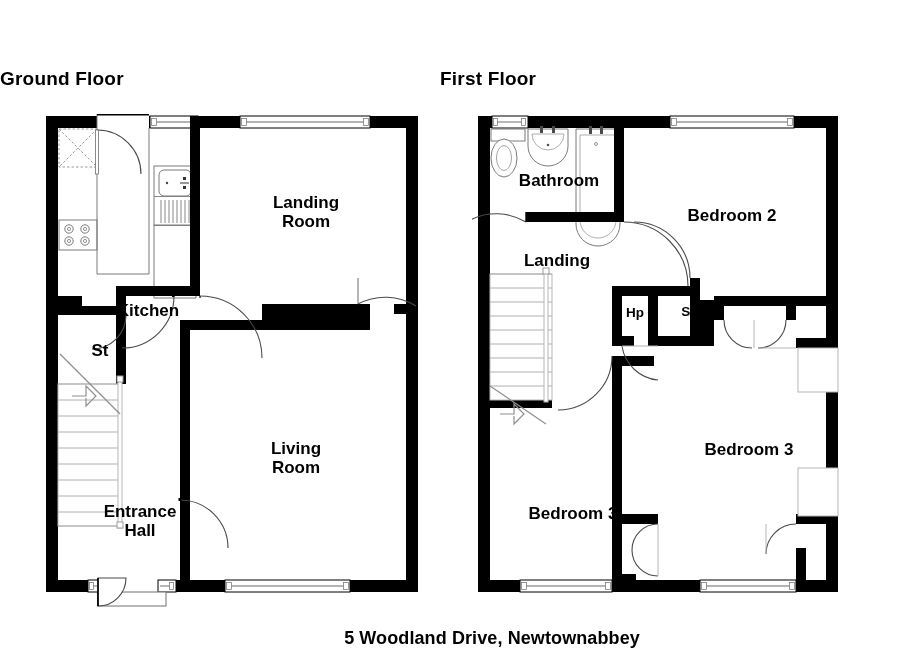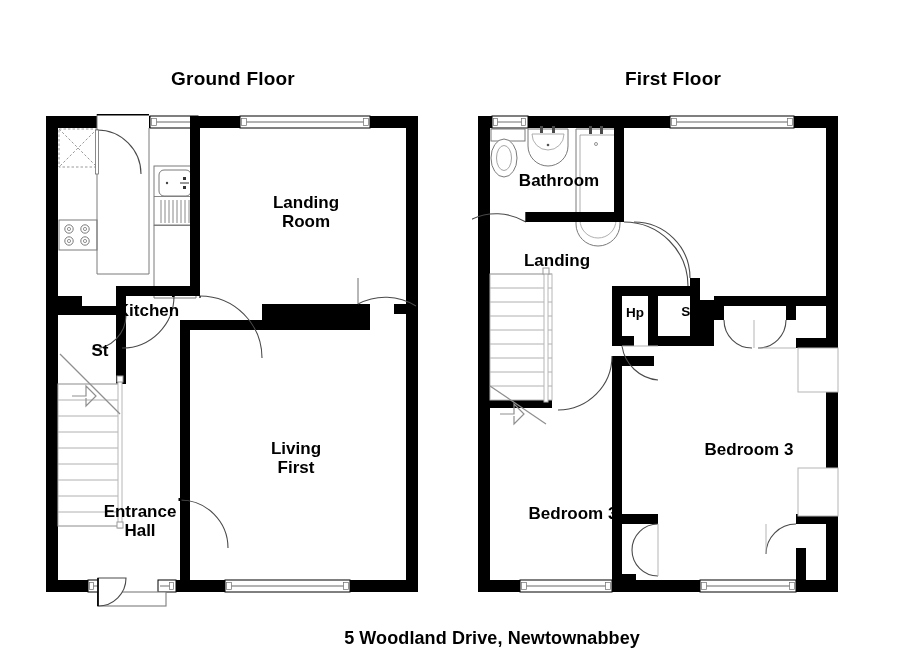--- a/index.html
+++ b/index.html
@@ -20,21 +20,20 @@
     position: relative;
     width: 900px;
     height: 654px;
     background: #ffffff;
   }
   .floor-title {
     position: absolute;
     font-size: 19px;
     font-weight: bold;
     color: #000000;
-    text-align: center;
     letter-spacing: 0.2px;
     white-space: nowrap;
   }
   #ground-title { left: 0px; top: 68px; width: 466px; }
   #first-title  { left: 440px; top: 68px; width: 466px; }
 
   #address-caption {
     position: absolute;
     left: 0;
     top: 628px;
@@ -252,21 +251,21 @@
         </g>
 
       </g>
     </svg>
 
     <div class="room-label" style="left:48px; top:193px; width:120px;">Kitchen</div>
     <div class="room-label" style="left:206px; top:85px; width:120px;">Landing
 Room</div>
     <div class="room-label" style="left:30px; top:233px; width:60px;">St</div>
     <div class="room-label" style="left:196px; top:331px; width:120px;">Living
-First</div>
+Room</div>
     <div class="room-label" style="left:20px; top:394px; width:160px;">Entrance
 Hall</div>
   </div>
 
   <div class="plan" id="first-plan" style="left:472px; top:108px;">
     <svg width="390" height="500" viewBox="0 0 390 500" xmlns="http://www.w3.org/2000/svg">
       <g>
 
         <g fill="#000000">
           <rect x="6" y="8" width="360" height="12"></rect>
@@ -414,20 +413,21 @@
         </g>
         <g fill="none" stroke="#8f8f8f" stroke-width="1.2">
           <path d="M 18 278 L 74 316"></path>
           <path d="M 28 306 L 42 306 L 42 296 L 52 306 L 42 316 L 42 308"></path>
         </g>
 
       </g>
     </svg>
 
     <div class="room-label" style="left:13px; top:63px; width:148px;">Bathroom</div>
+    <div class="room-label" style="left:190px; top:98px; width:140px;">Bedroom 2</div>
     <div class="room-label" style="left:15px; top:143px; width:140px;">Landing</div>
     <div class="room-label small" style="left:133px; top:197px; width:60px;">Hp</div>
     <div class="room-label small" style="left:186px; top:196px; width:60px;">St</div>
     <div class="room-label" style="left:207px; top:332px; width:140px;">Bedroom 3</div>
     <div class="room-label" style="left:31px; top:396px; width:140px;">Bedroom 3</div>
   </div>
 
   <div id="address-caption">5 Woodland Drive, Newtownabbey</div>
 
 </div>

